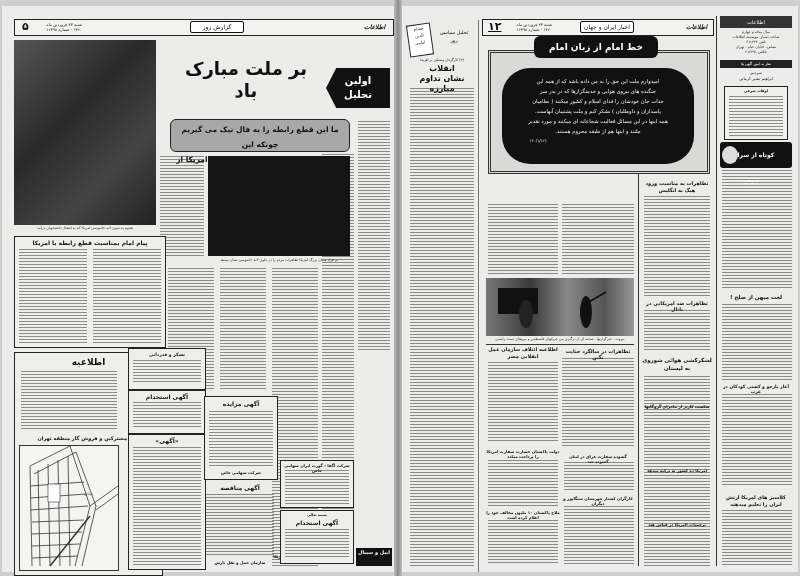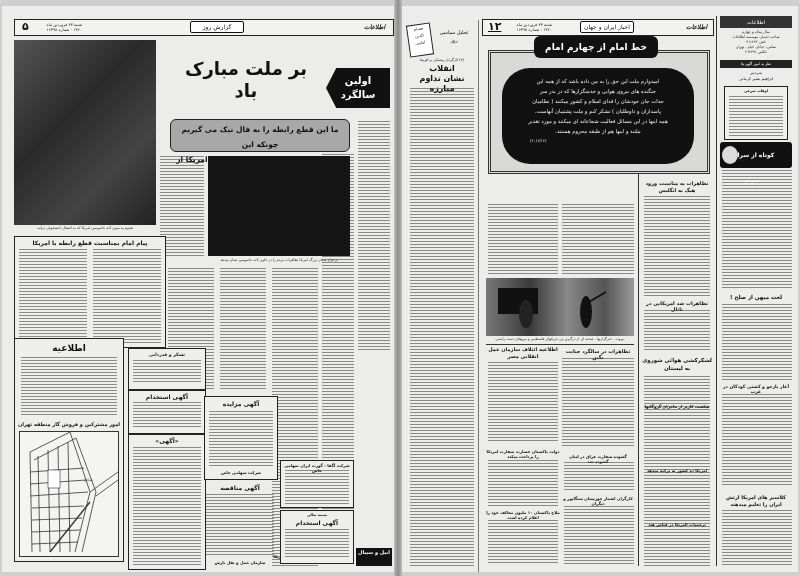--- a/index.html
+++ b/index.html
@@ -48,21 +48,21 @@
 
   <div class="photo grey" style="left:12px;top:34px;width:142px;height:185px;"></div>
   <div class="caption" style="left:12px;top:220px;width:142px;">هجوم به سوی لانه جاسوسی امریکا که به اشغال دانشجویان درآمد</div>
 
 
   <div class="headline" style="left:170px;top:52px;width:148px;font-size:18px;line-height:22px;">
     <div>بر ملت مبارک باد</div>
   </div>
   <div class="arrow-badge" style="left:324px;top:62px;width:64px;height:40px;font-size:10px;line-height:14px;padding-top:6px;box-sizing:border-box;">
     <div>اولین</div>
-    <div>سالگرد</div>
+    <div>تحلیل</div>
   </div>
 
   <div class="deck" style="left:168px;top:113px;width:180px;height:33px;font-size:7.5px;line-height:15px;padding-top:2px;box-sizing:border-box;">
     <div>ما این قطع رابطه را به فال نیک می گیریم چونکه این</div>
     <div>قطع رابطه دلیلی بر قطع امید دولت امریکا از ایران است</div>
   </div>
 
   <div class="text-col" style="left:356px;top:115px;width:32px;height:230px;"></div>
   <div class="text-col" style="left:320px;top:148px;width:32px;height:400px;"></div>
 
@@ -74,21 +74,21 @@
     <div class="box-title" style="top:2px;font-size:6px;">پیام امام بمناسبت قطع رابطه با امریکا</div>
     <div class="text-col" style="left:4px;top:12px;width:68px;height:94px;"></div>
     <div class="text-col" style="left:78px;top:12px;width:68px;height:94px;"></div>
   </div>
 
   <div class="text-col" style="left:166px;top:262px;width:46px;height:122px;"></div>
   <div class="text-col" style="left:218px;top:262px;width:46px;height:122px;"></div>
   <div class="text-col" style="left:270px;top:262px;width:46px;height:300px;"></div>
   <div class="sub-hd" style="left:270px;top:548px;width:46px;font-size:4px;">اعلام همبستگی امریکا</div>
 
-  <div class="box" style="left:12px;top:332px;width:108px;height:222px;">
+  <div class="box" style="left:12px;top:346px;width:108px;height:222px;padding-left:39px;">
     <div class="box-title" style="top:4px;font-size:9px;">اطلاعیه</div>
     <div class="text-col" style="left:6px;top:18px;width:96px;height:60px;"></div>
     <div class="box-title" style="top:82px;font-size:5px;">امور مشترکین و فروش گاز منطقه تهران</div>
     <div class="map" style="left:4px;top:92px;width:98px;height:124px;">
       <svg width="98" height="124" viewBox="0 0 98 124">
         <g stroke="#333" stroke-width="0.8" fill="none">
           <path d="M10 20 L50 0"></path>
             <path d="M14 28 L56 6"></path>
           <path d="M50 0 L70 60 L55 120"></path>
             <path d="M56 6 L76 60 L62 120"></path>
@@ -175,21 +175,21 @@
   <div class="hdr-bar" style="left:80px;top:13px;width:230px;"></div>
   <div class="pg-num" style="left:86px;top:14px;text-decoration:underline;">۱۲</div>
   <div class="date-txt" style="left:104px;top:16px;width:46px;">
     <div>شنبه ۲۳ فروردین ماه</div>
     <div>۱۳۶۰ - شماره ۱۶۳۹۸</div>
   </div>
   <div class="section-pill" style="left:178px;top:15px;width:52px;">اخبار ایران و جهان</div>
   <div class="masthead-logo" style="left:284px;top:17px;">اطلاعات</div>
 
   <div class="imam-frame" style="left:86px;top:44px;width:216px;height:118px;"></div>
-  <div class="imam-tag" style="left:132px;top:30px;width:124px;height:22px;font-size:9px;line-height:22px;">خط امام از چهارم امام</div>
+  <div class="imam-tag" style="left:132px;top:30px;width:124px;height:22px;font-size:9px;line-height:22px;">خط امام از زبان امام</div>
   <div class="imam-cloud" style="left:100px;top:62px;width:192px;height:96px;font-size:5.3px;line-height:10px;padding-top:8px;box-sizing:border-box;">
     <div>امیدوارم ملت این حق را به من داده باشد که از همه این</div>
     <div>جنگنده های نیروی هوایی و خدمتگزارها که در بدر سر</div>
     <div>حدات جان خودشان را فدای اسلام و کشور میکنند ( نظامیان</div>
     <div>پاسداران و داوطلبان ) تشکر کنم و ملت پشتیبان آنهاست.</div>
     <div>همه اینها در این مسائل فعالیت شجاعانه ای میکنند و مورد تقدیر</div>
     <div>ملتند و اینها هم از طبقه محروم هستند.</div>
     <div style="text-align:left;padding-left:28px;font-size:4px;">(۶۰/۱/۱۶)</div>
   </div>
 

